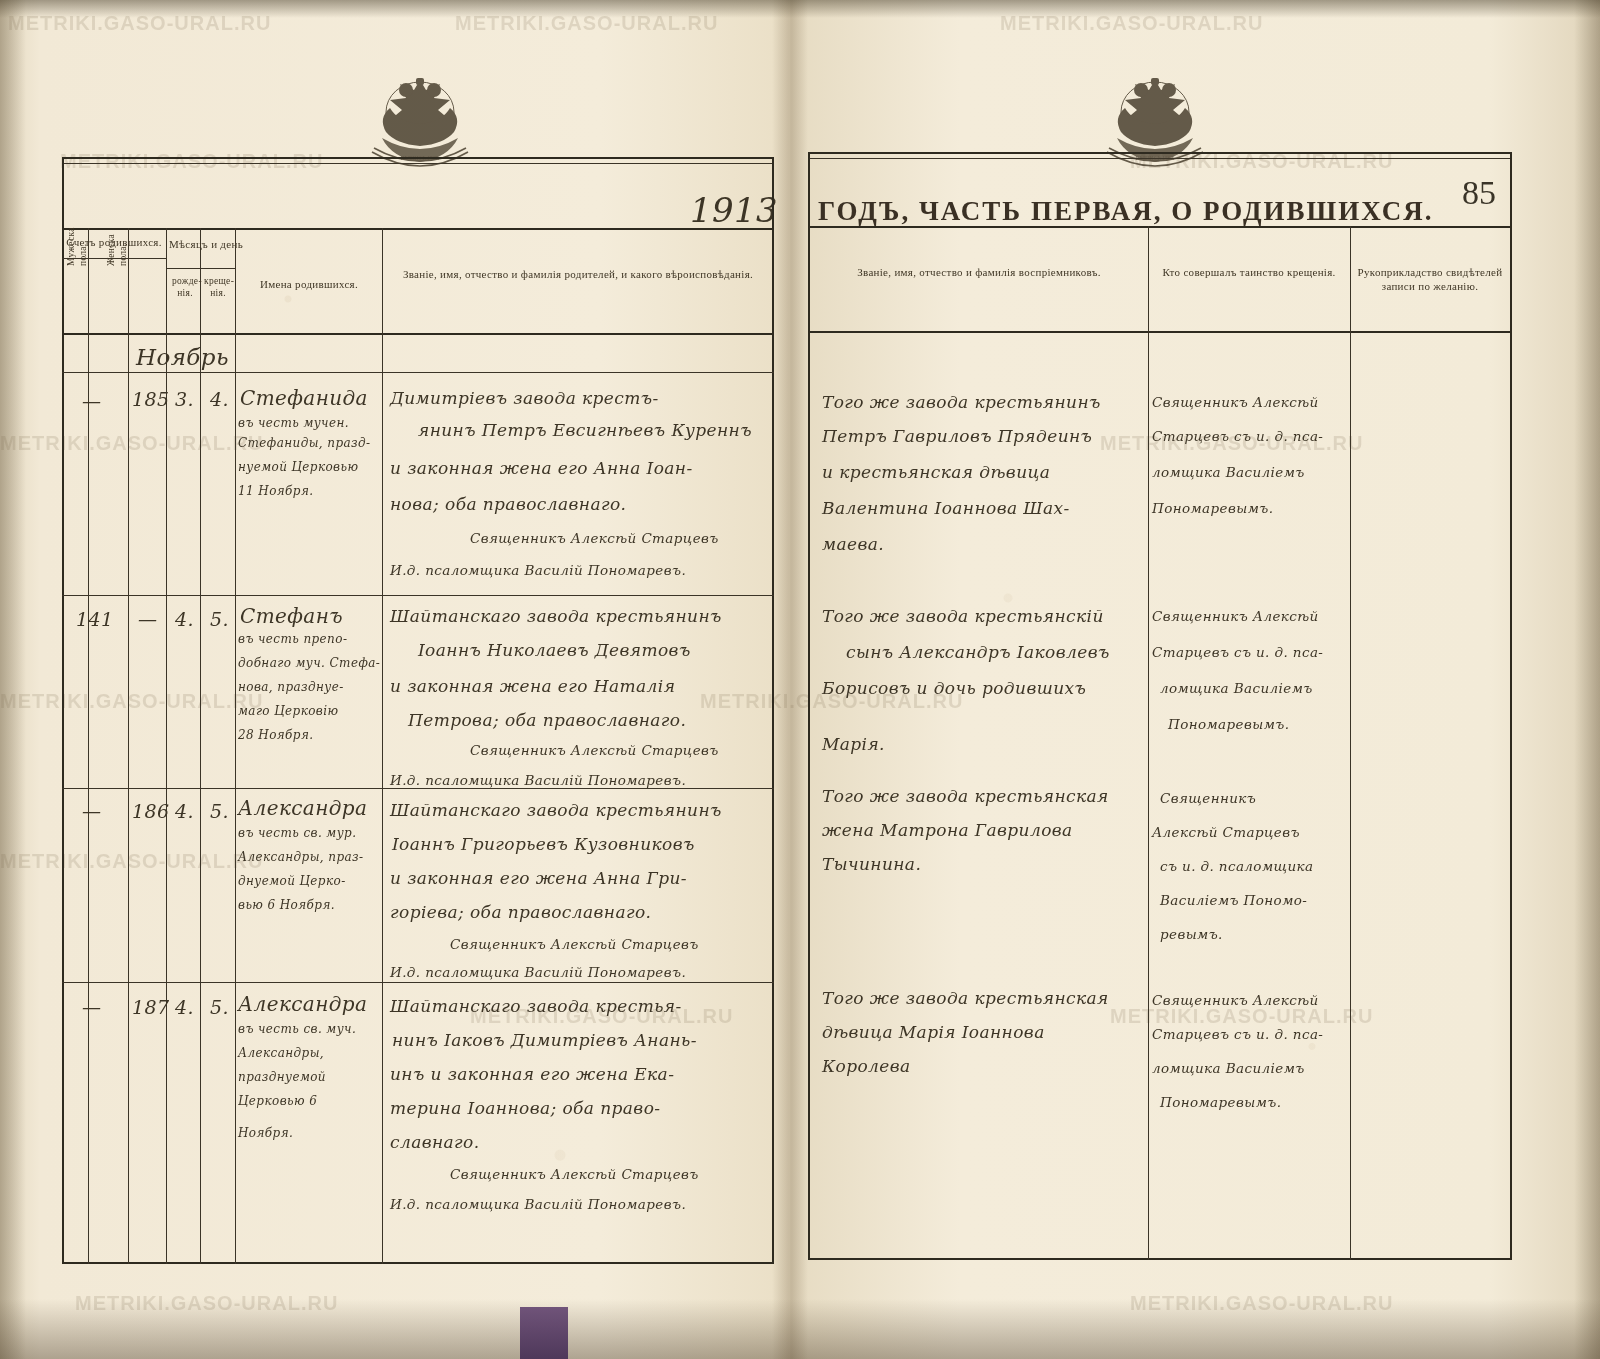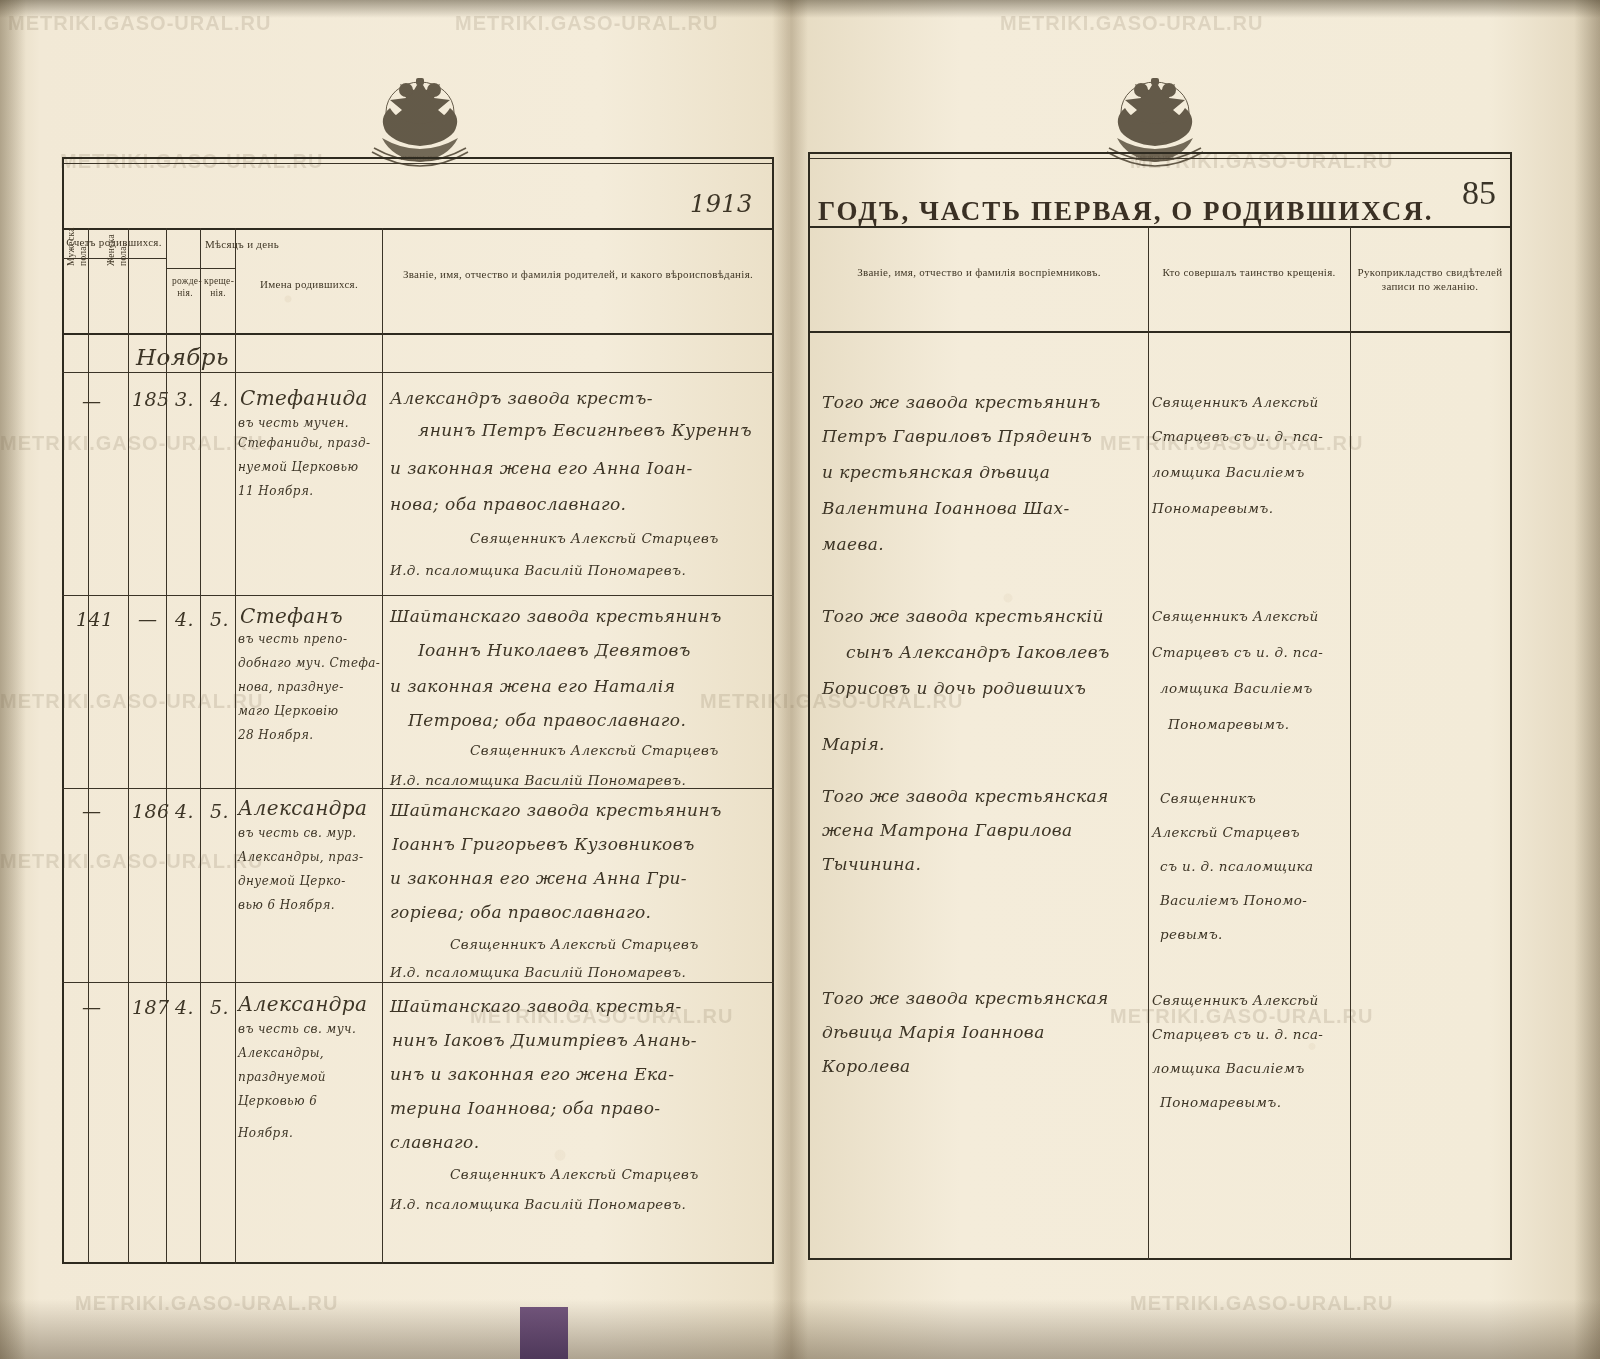--- a/index.html
+++ b/index.html
@@ -111,21 +111,21 @@
     color: #3d3526;
     white-space: nowrap;
     letter-spacing: .4px;
   }
   .hw.big  { font-size: 20px; }
   .hw.mid  { font-size: 17px; }
   .hw.sm   { font-size: 13.5px; }
   .hw.xs   { font-size: 12px; }
   .hw.num  { font-size: 19px; font-style: italic; }
   .hw.month{ font-size: 23px; }
-  .hw.year { font-size: 24px; }
+  .hw.year { font-size: 34px; }
 </style>
 </head>
 <body>
 
 <div id="page">
 
   <div class="paper-left"></div>
   <div class="paper-right"></div>
   <div class="spine"></div>
   <div class="texture"></div>
@@ -220,21 +220,21 @@
   <div class="rule h" style="left:166px; top:268px; width:69px;"></div>
 
   <div class="rule h" style="left:62px; top:372px; width:712px;"></div>
   <div class="rule h" style="left:62px; top:595px; width:712px;"></div>
   <div class="rule h" style="left:62px; top:788px; width:712px;"></div>
   <div class="rule h" style="left:62px; top:982px; width:712px;"></div>
 
   <div class="colhead" style="left:64px; top:236px; width:100px;">Счетъ родившихся.</div>
   <div class="colhead small" style="left:66px; top:266px; width:22px; transform:rotate(-90deg); transform-origin:left top;">Мужеска пола.</div>
   <div class="colhead small" style="left:106px; top:266px; width:22px; transform:rotate(-90deg); transform-origin:left top;">Женска пола.</div>
-  <div class="colhead" style="left:168px; top:238px; width:76px;margin-left:36px;">Мѣсяцъ и день</div>
+  <div class="colhead" style="left:168px; top:238px; width:76px;">Мѣсяцъ и день</div>
   <div class="colhead small" style="left:172px; top:276px; width:26px;">рожде­нія.</div>
   <div class="colhead small" style="left:204px; top:276px; width:28px;">креще­нія.</div>
   <div class="colhead" style="left:238px; top:278px; width:142px;">Имена родившихся.</div>
   <div class="colhead" style="left:388px; top:268px; width:380px;">Званіе, имя, отчество и фамилія родителей, и какого вѣроисповѣданія.</div>
 
   <div class="colhead" style="left:814px; top:266px; width:330px;">Званіе, имя, отчество и фамилія воспріемниковъ.</div>
   <div class="colhead" style="left:1152px; top:266px; width:194px;">Кто совершалъ таинство крещенія.</div>
   <div class="colhead" style="left:1354px; top:266px; width:152px;">Рукоприкладство свидѣ­телей записи по желанію.</div>
 
   <div class="hw month" style="left:136px; top:344px;">Ноябрь</div>
@@ -242,21 +242,21 @@
   <div class="hw num" style="left:82px;  top:390px;">—</div>
   <div class="hw num" style="left:132px; top:388px;">185</div>
   <div class="hw num" style="left:175px; top:388px;">3.</div>
   <div class="hw num" style="left:210px; top:388px;">4.</div>
   <div class="hw big" style="left:240px; top:386px;">Стефанида</div>
   <div class="hw xs" style="left:238px; top:416px;">въ честь мучен.</div>
   <div class="hw xs" style="left:238px; top:436px;">Стефаниды, празд-</div>
   <div class="hw xs" style="left:238px; top:460px;">нуемой Церковью</div>
   <div class="hw xs" style="left:238px; top:484px;">11 Ноября.</div>
 
-  <div class="hw mid" style="left:390px; top:388px;">Александръ завода крестъ-</div>
+  <div class="hw mid" style="left:390px; top:388px;">Димитріевъ завода крестъ-</div>
   <div class="hw mid" style="left:418px; top:420px;">янинъ Петръ Евсигнѣевъ Куреннъ</div>
   <div class="hw mid" style="left:390px; top:458px;text-align:right;">и законная жена его Анна Іоан-</div>
   <div class="hw mid" style="left:390px; top:494px;">нова; оба православнаго.</div>
   <div class="hw sm" style="left:470px; top:530px;">Священникъ Алексѣй Старцевъ</div>
   <div class="hw sm" style="left:390px; top:562px;">И.д. псаломщика Василій Пономаревъ.</div>
 
   <div class="hw mid" style="left:822px; top:392px;">Того же завода крестьянинъ</div>
   <div class="hw mid" style="left:822px; top:426px;">Петръ Гавриловъ Прядеинъ</div>
   <div class="hw mid" style="left:822px; top:462px;">и крестьянская дѣвица</div>
   <div class="hw mid" style="left:822px; top:498px;">Валентина Іоаннова Шах-</div>

